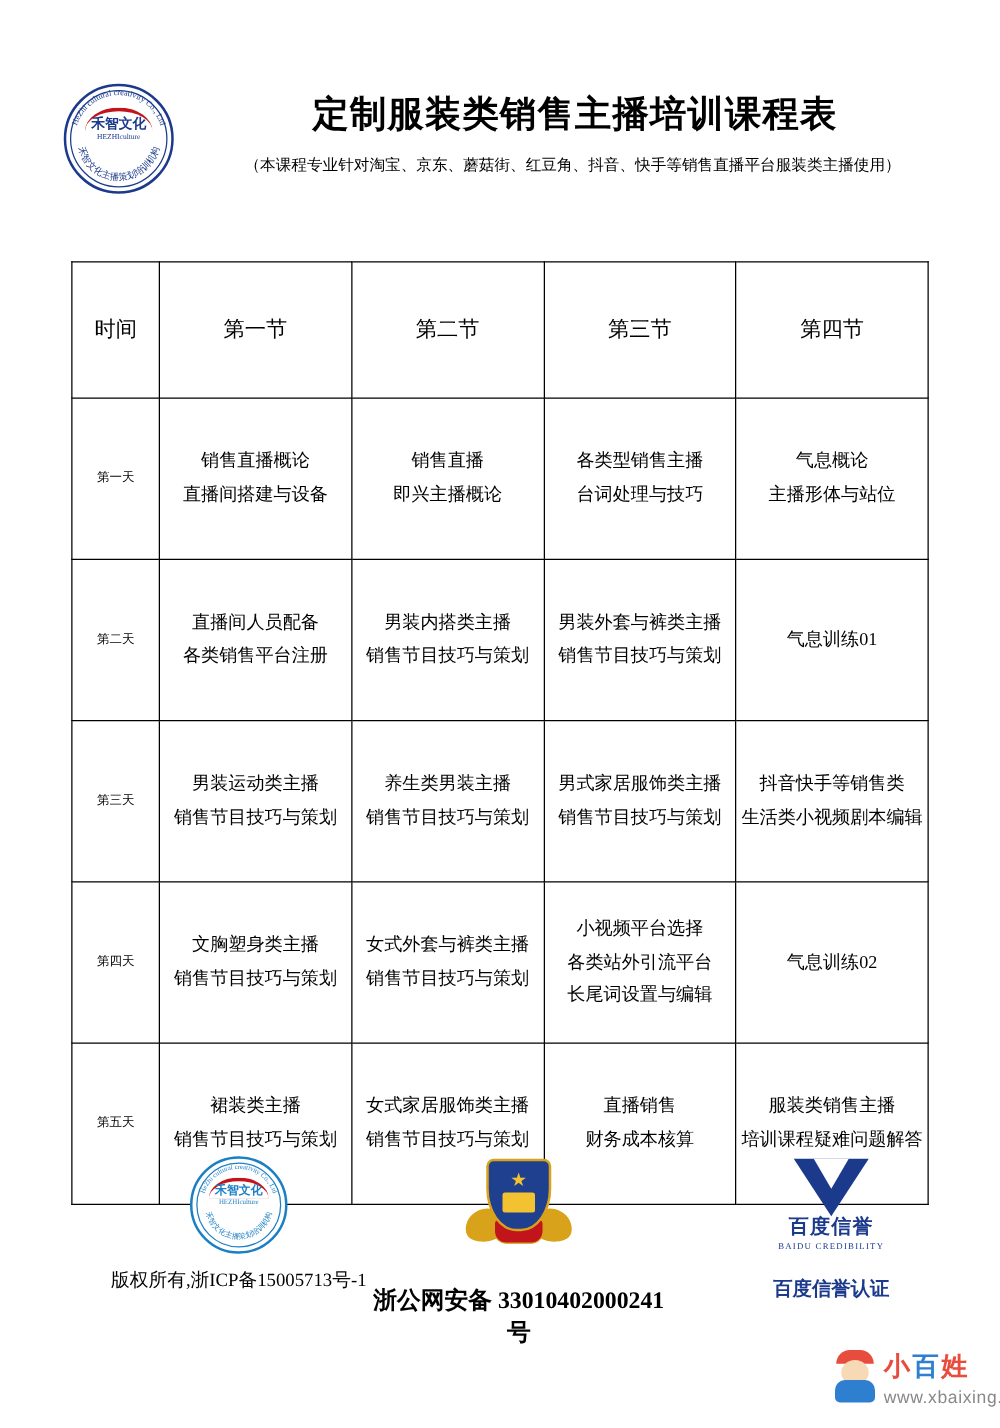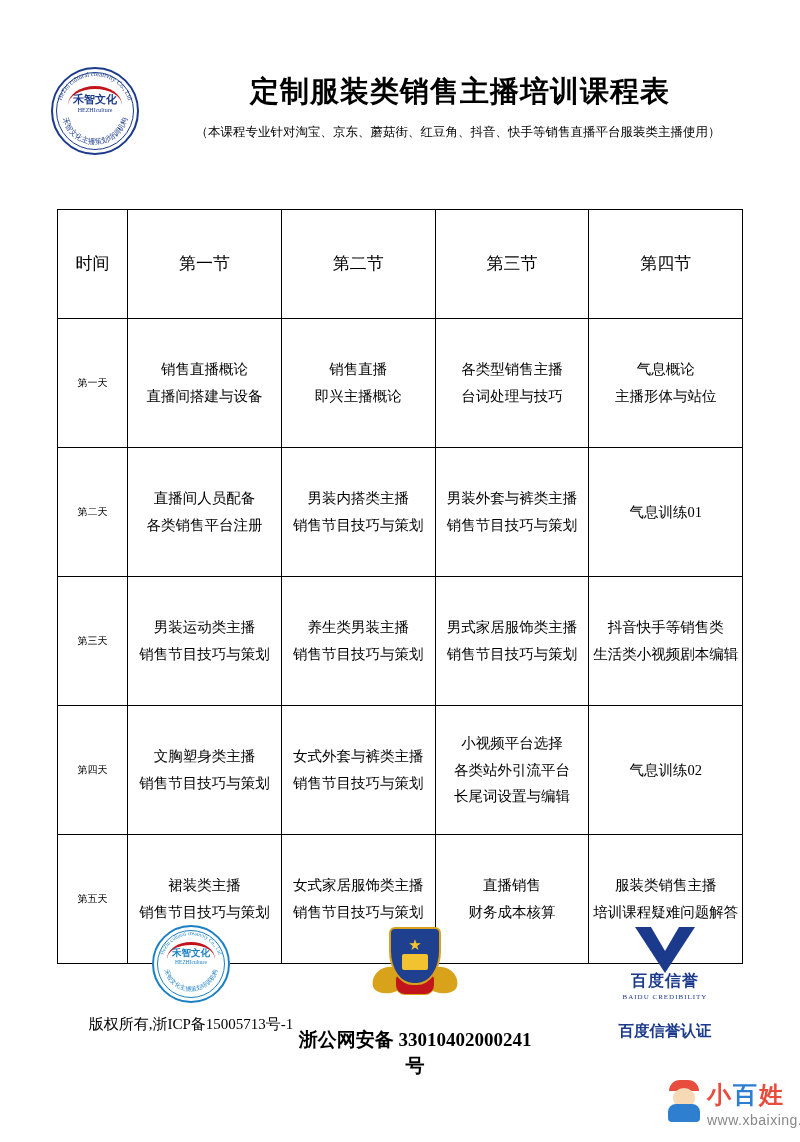--- a/index.html
+++ b/index.html
@@ -379,21 +379,21 @@
     background: #2f7fd1;
     border-radius: 8px 8px 4px 4px;
   }
   .wm-text {
     position: absolute;
     left: 42px;
     top: 2px;
     width: 90px;
   }
   .wm-text .cn {
-    font-size: 24px;
+    font-size: 21px;
     font-weight: bold;
     color: #e74c3c;
     letter-spacing: 2px;
     line-height: 1.1;
     display: block;
   }
   .wm-text .cn .mid { color: #2f7fd1; }
   .wm-text .url {
     font-size: 14px;
     color: #888888;

